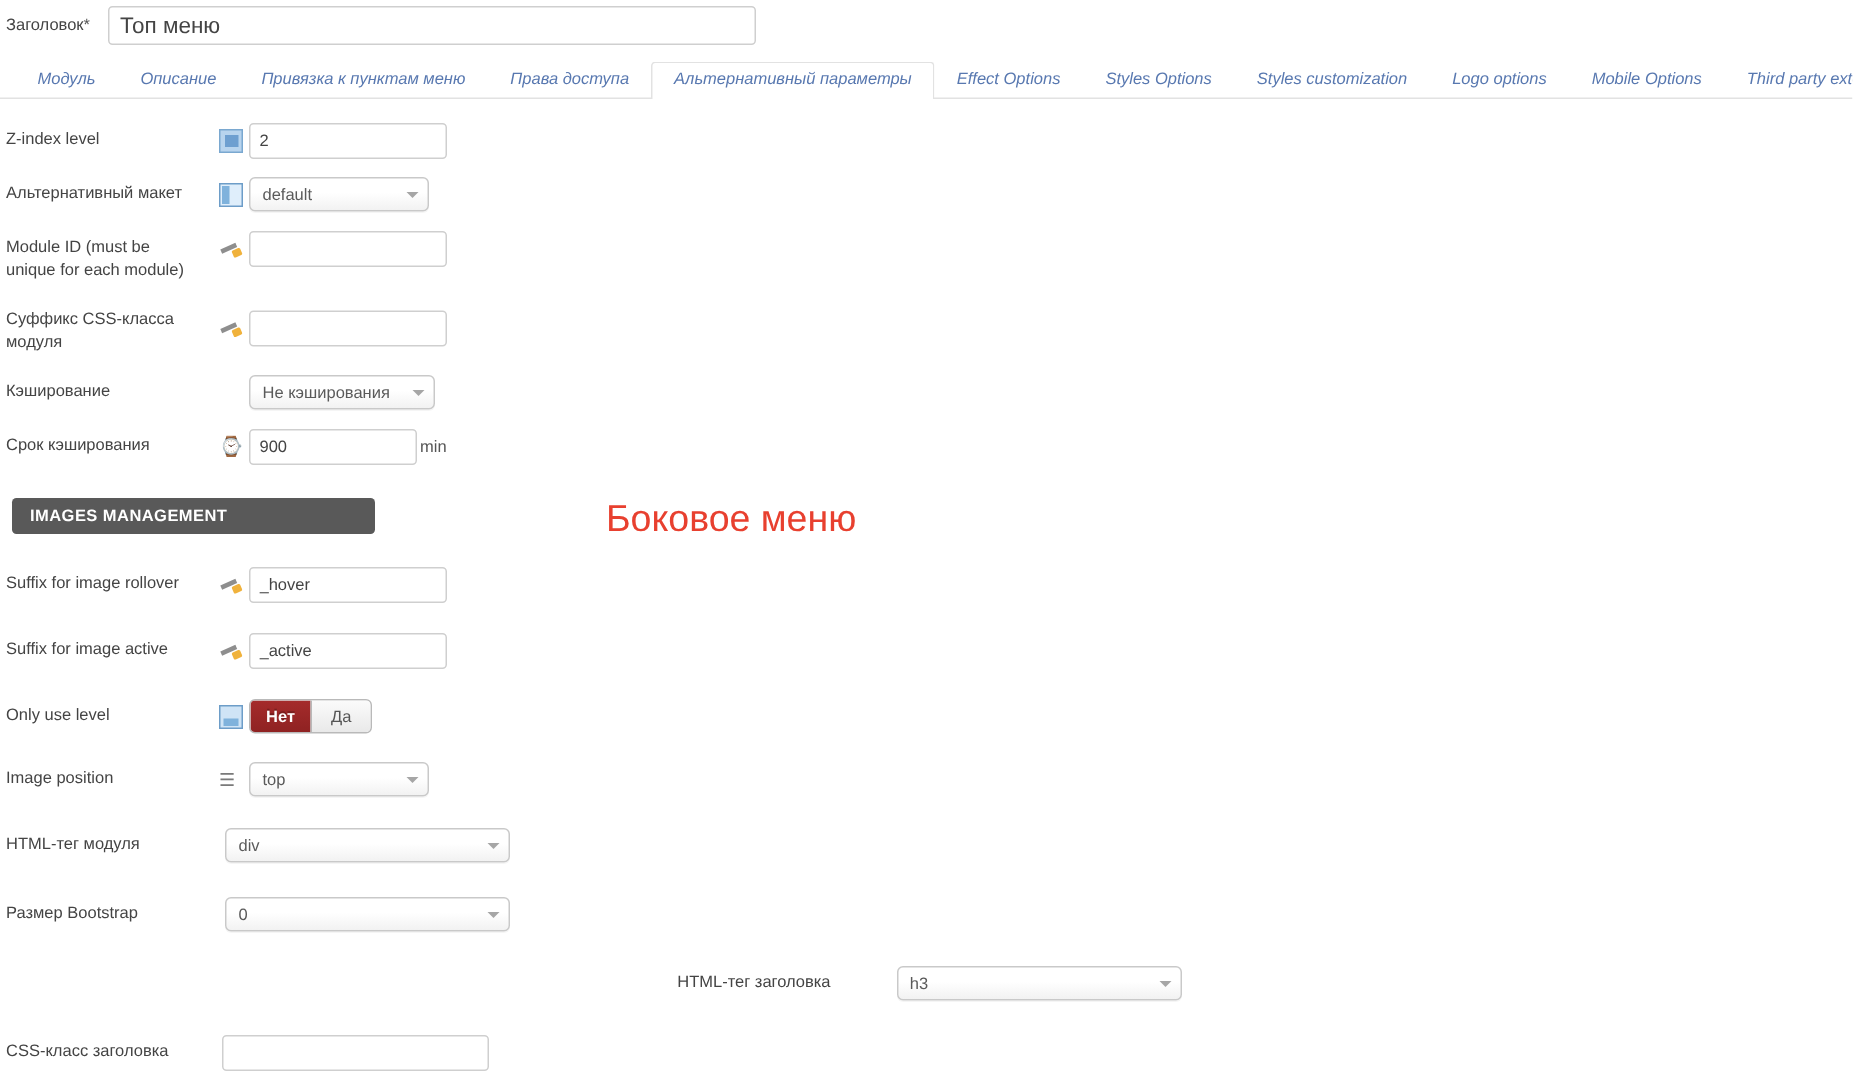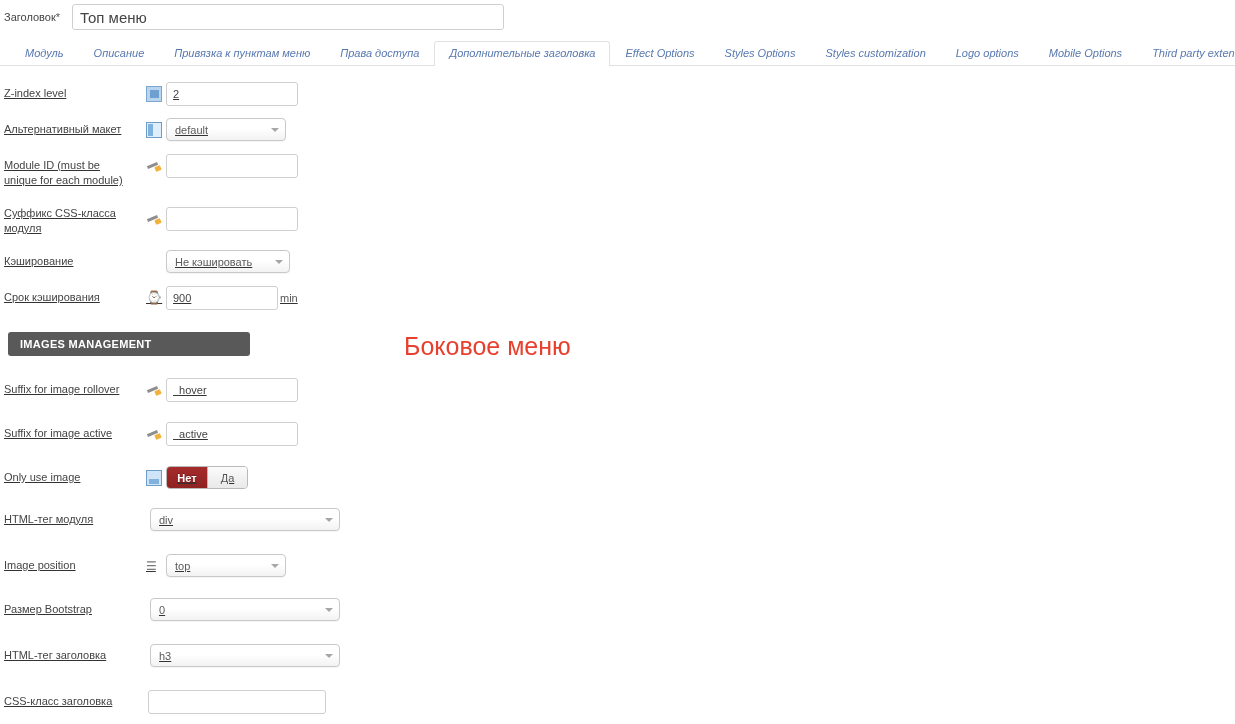--- a/index.html
+++ b/index.html
@@ -76,21 +76,20 @@
   
   .form {
     padding-top: 16px;
     padding-left: 4px;
   }
   .row {
     display: flex;
     align-items: flex-start;
     margin-bottom: 12px;
     min-height: 24px;
-    text-decoration: underline;
   }
   .row-label {
     font-size: 11px;
     color: #444;
     width: 142px;
     flex: 0 0 142px;
     line-height: 15px;
     padding-top: 4px;
     white-space: normal;
   }
@@ -230,21 +229,21 @@
     <span>Заголовок</span><span class="req">*</span>
   </div>
   <input class="title-input" type="text" value="Топ меню" style="">
 </div>
 
 <div class="tabs">
   <div class="tab">Модуль</div>
   <div class="tab">Описание</div>
   <div class="tab">Привязка к пунктам меню</div>
   <div class="tab">Права доступа</div>
-  <div class="tab active">Дополнительные заголовка</div>
+  <div class="tab active">Альтернативный параметры</div>
   <div class="tab">Effect Options</div>
   <div class="tab">Styles Options</div>
   <div class="tab">Styles customization</div>
   <div class="tab">Logo options</div>
   <div class="tab">Mobile Options</div>
   <div class="tab">Third party extensions Options</div>
 </div>
 
 <div class="form left-col">
 
@@ -280,21 +279,21 @@
     <div class="row-control" style="margin-left:12px;">
       <span class="hint-icon ico-pencil"></span>
       <input class="txt w132" type="text" placeholder="" style="">
     </div>
   </div>
 
   <div class="row">
     <div class="row-label">Кэширование</div>
     <div class="row-control" style="margin-left:20px;">
       <div class="sel sel-124">
-        <span>Не кэшировать</span>
+        <span>Не кэширования</span>
         <span class="caret"></span>
       </div>
     </div>
   </div>
 
   <div class="row">
     <div class="row-label">Срок кэширования</div>
     <div class="row-control">
       <span class="hint-icon ico-hourglass">⌚</span>
       <input class="txt" style="width: 112px;" type="text" value="900">
@@ -314,62 +313,62 @@
 
   <div class="row" style="margin-bottom:20px;">
     <div class="row-label">Suffix for image active</div>
     <div class="row-control">
       <span class="hint-icon ico-pencil"></span>
       <input class="txt w132" type="text" value="_active" style="">
     </div>
   </div>
 
   <div class="row" style="margin-bottom:18px;">
-    <div class="row-label">Only use image</div>
+    <div class="row-label">Only use level</div>
     <div class="row-control">
       <span class="hint-icon ico-image"></span>
       <div class="toggle">
         <div class="opt on">Нет</div>
         <div class="opt off">Да</div>
+      </div>
+    </div>
+  </div>
+
+  <div class="row" style="margin-bottom:20px;">
+    <div class="row-label">Image position</div>
+    <div class="row-control">
+      <span class="hint-icon ico-list">☰</span>
+      <div class="sel sel-120">
+        <span>top</span>
+        <span class="caret"></span>
       </div>
     </div>
   </div>
 
   <div class="row" style="margin-bottom:22px;">
     <div class="row-label">HTML-тег модуля</div>
     <div class="row-control" style="margin-left:4px;">
       <div class="sel sel-190">
         <span>div</span>
         <span class="caret"></span>
       </div>
     </div>
   </div>
 
-  <div class="row" style="margin-bottom:20px;">
-    <div class="row-label">Image position</div>
-    <div class="row-control">
-      <span class="hint-icon ico-list">☰</span>
-      <div class="sel sel-120">
-        <span>top</span>
-        <span class="caret"></span>
-      </div>
-    </div>
-  </div>
-
   <div class="row" style="margin-bottom:22px;">
     <div class="row-label">Размер Bootstrap</div>
     <div class="row-control" style="margin-left:4px;">
       <div class="sel sel-190">
         <span>0</span>
         <span class="caret"></span>
       </div>
     </div>
   </div>
 
-  <div class="row" style="margin-bottom:22px;">
+  <div class="row" style="margin-bottom:22px;justify-content:center;">
     <div class="row-label">HTML-тег заголовка</div>
     <div class="row-control" style="margin-left:4px;">
       <div class="sel sel-190">
         <span>h3</span>
         <span class="caret"></span>
       </div>
     </div>
   </div>
 
   <div class="row" style="margin-bottom:22px;">

